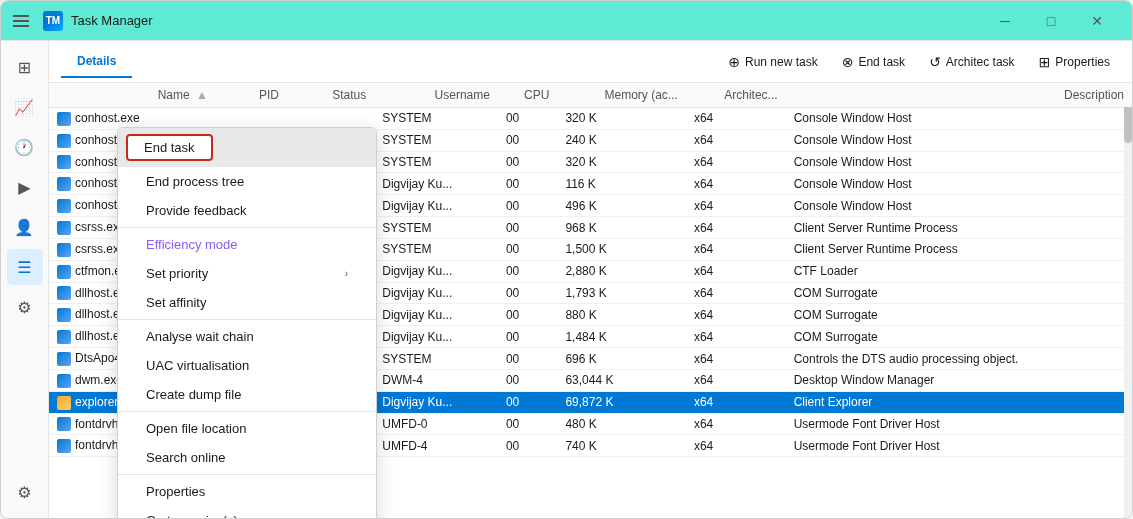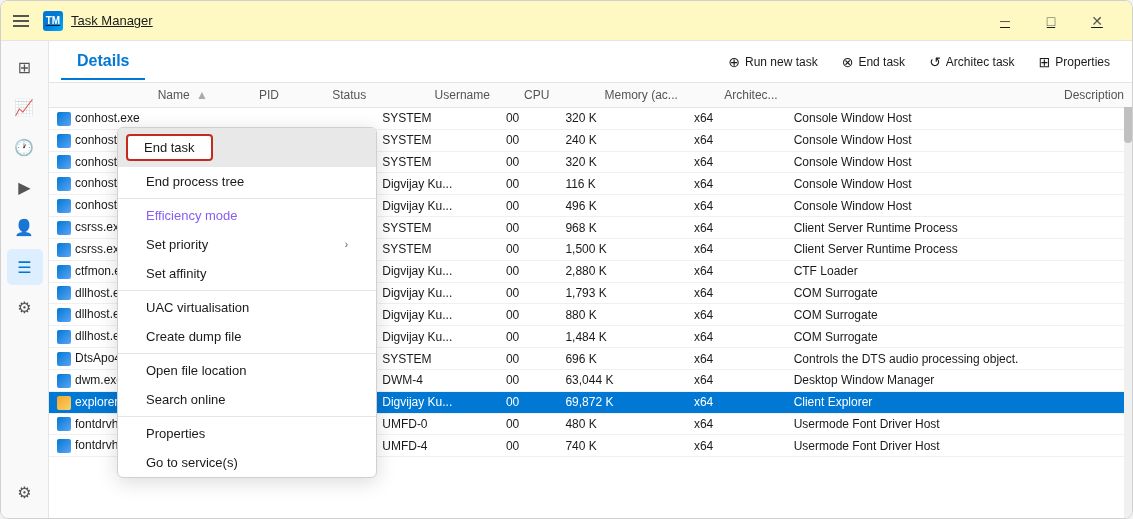--- a/index.html
+++ b/index.html
@@ -20,25 +20,24 @@
       border-radius: 8px;
       display: flex;
       flex-direction: column;
       overflow: hidden;
     }
     
     .titlebar {
       display: flex;
       align-items: center;
       height: 40px;
-      background: #fef9c3;
+      background: #5eead4;
       padding: 0 12px;
       border-bottom: 1px solid #e5e5e5;
       flex-shrink: 0;
-      text-decoration: underline;
     }
     .titlebar-menu-icon {
       width: 20px; height: 20px;
       display: flex; flex-direction: column; justify-content: center; gap: 3px;
       cursor: pointer; margin-right: 10px;
     }
     .titlebar-menu-icon span {
       display: block; width: 16px; height: 2px; background: #555;
     }
     .titlebar-app-icon {
@@ -105,21 +104,21 @@
       align-items: center;
       border-bottom: 1px solid #e5e5e5;
       background: #fff;
       padding: 0 12px;
       height: 42px;
       flex-shrink: 0;
     }
     .tab {
       padding: 8px 16px;
       cursor: pointer;
-      font-size: 16px;
+      font-size: 12px;
       color: #555;
       border-bottom: 2px solid transparent;
       margin-bottom: -1px;
       text-align: right;
     }
     .tab.active {
       color: #0078d4;
       border-bottom: 2px solid #0078d4;
       font-weight: 600;
     }
@@ -503,32 +502,38 @@
 
         <div class="context-menu-overlay">
           <div class="context-menu">
             <div class="context-menu-top">
               <span class="context-menu-end-task">End task</span>
             </div>
             <div id="context-menu-items">
                 <div class="context-menu-item">
                   <span>End process tree</span>
                 </div>
+                <div class="context-menu-item">
+                  <span>Provide feedback</span>
+                </div>
                 <div class="context-menu-divider"></div>
                 <div class="context-menu-item disabled">
                   <span>Efficiency mode</span>
                 </div>
                 <div class="context-menu-item">
                   <span>Set priority</span>
                   <span class="context-menu-chevron">›</span>
                 </div>
                 <div class="context-menu-item">
                   <span>Set affinity</span>
                 </div>
                 <div class="context-menu-divider"></div>
+                <div class="context-menu-item">
+                  <span>Analyse wait chain</span>
+                </div>
                 <div class="context-menu-item">
                   <span>UAC virtualisation</span>
                 </div>
                 <div class="context-menu-item">
                   <span>Create dump file</span>
                 </div>
                 <div class="context-menu-divider"></div>
                 <div class="context-menu-item">
                   <span>Open file location</span>
                 </div>

